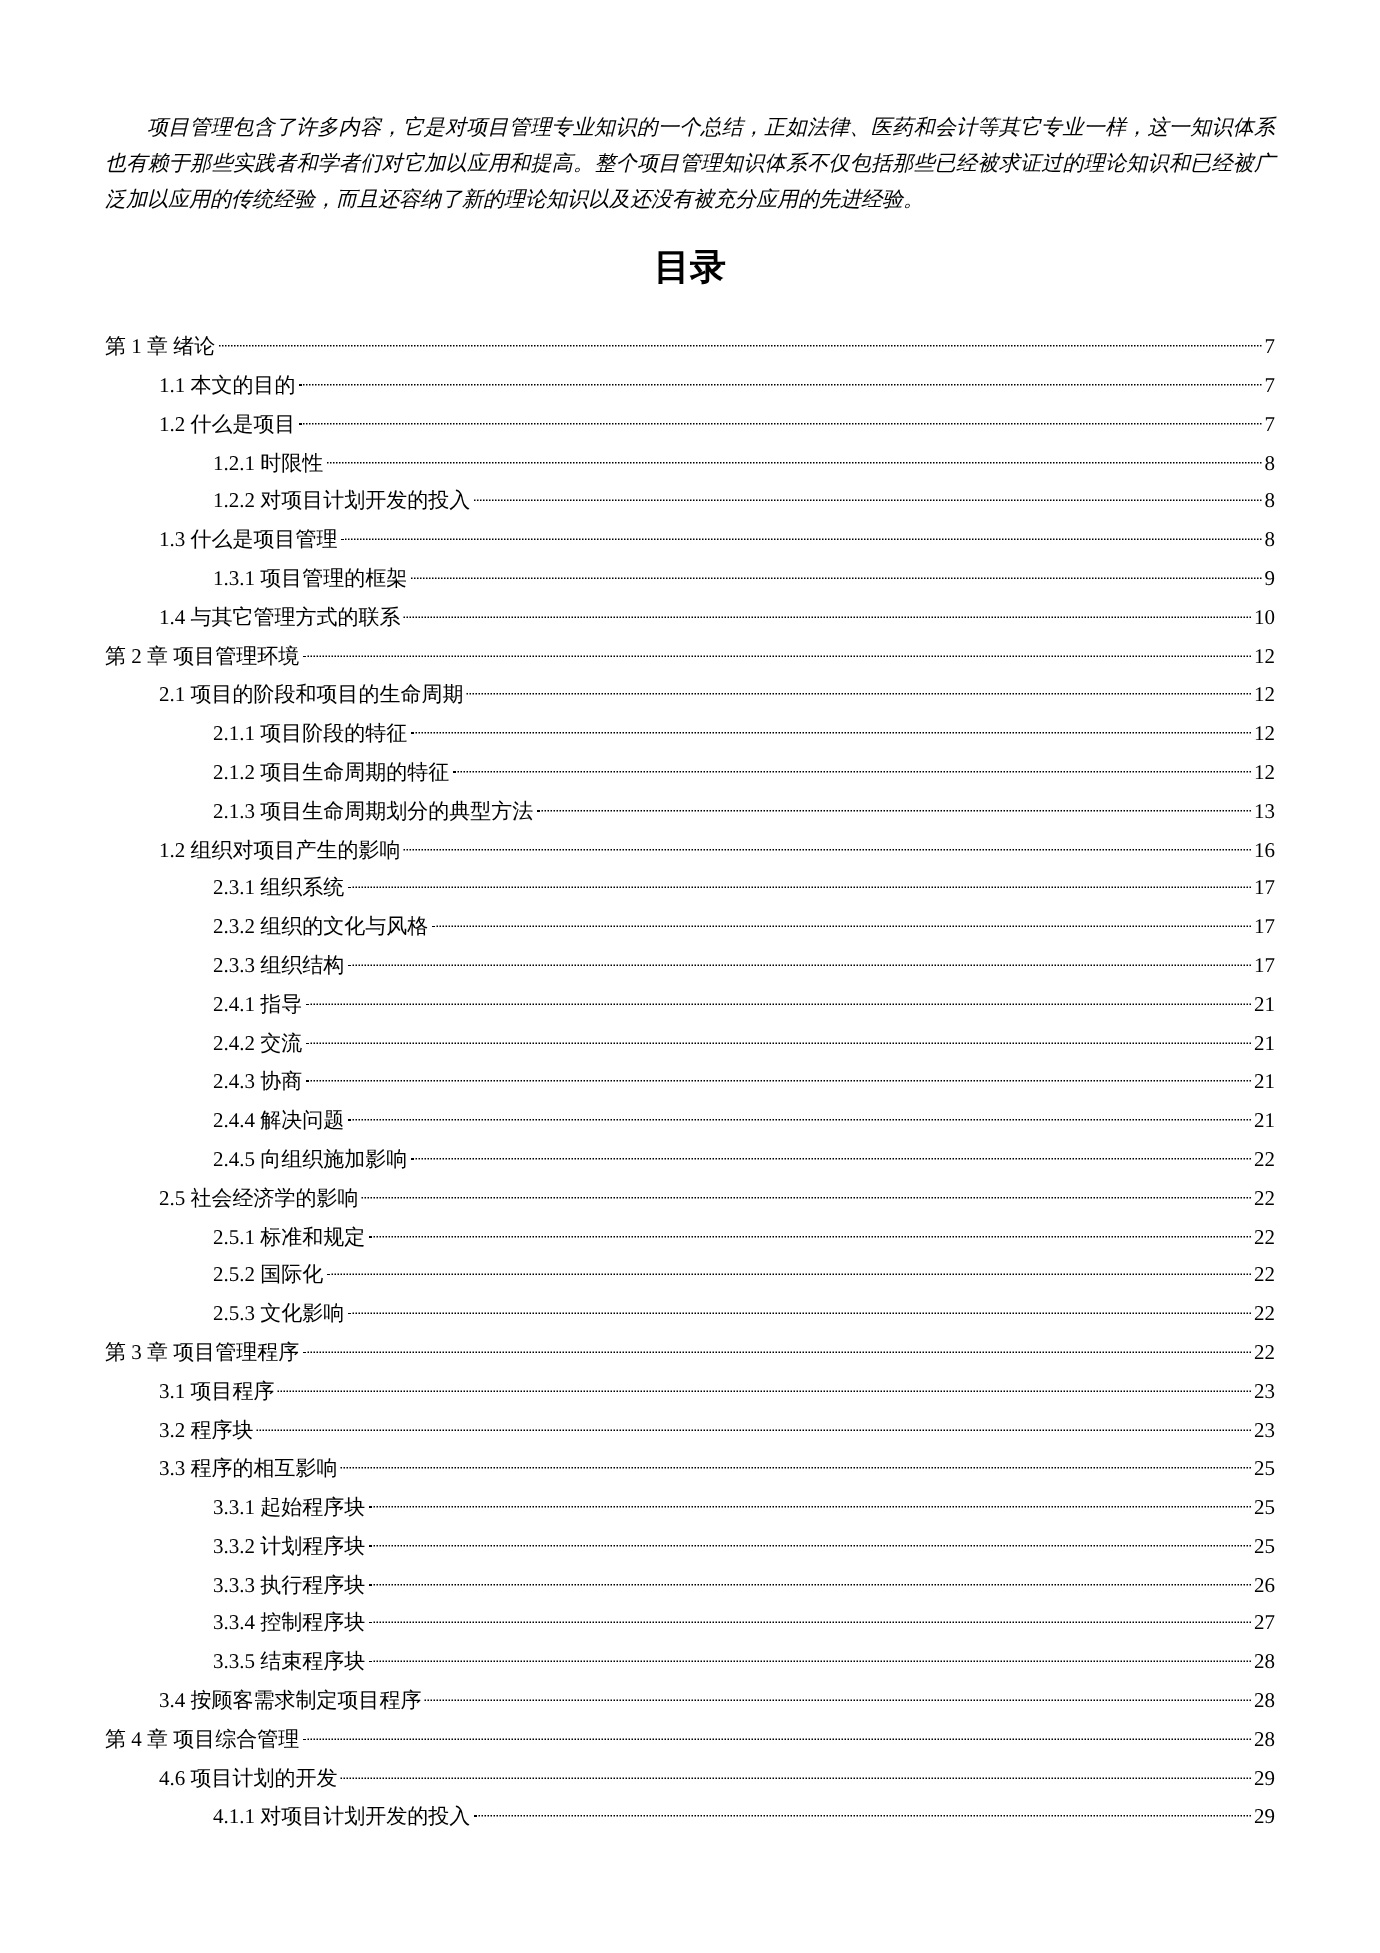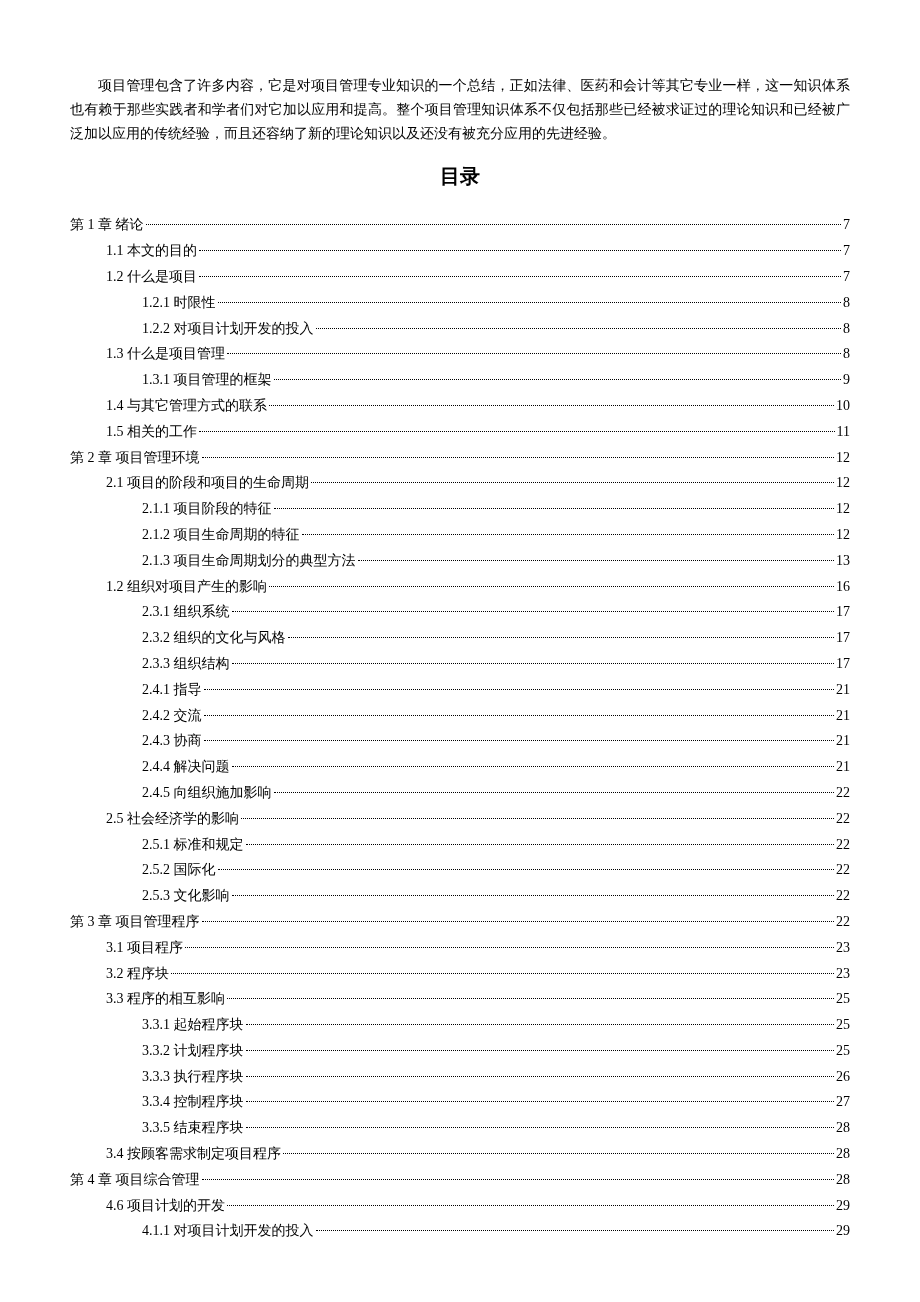--- a/index.html
+++ b/index.html
@@ -9,24 +9,25 @@
     color: #000;
     background: #fff;
     margin: 0;
     padding: 60px 70px;
     width: 920px;
     box-sizing: border-box;
   }
   .intro {
     text-indent: 2em;
     text-align: justify;
+    font-style: italic;
   }
   .toc-title {
     text-align: center;
-    font-size: 20px;
+    font-size: 24px;
     font-weight: bold;
     margin: 10px 0 20px 0;
   }
   .toc-row {
     display: flex;
     align-items: baseline;
     white-space: nowrap;
     margin: 2px 0;
   }
   .toc-label {
@@ -88,25 +89,20 @@
     <div class="toc-row lvl-2">
       <span class="toc-label">1.3.1 项目管理的框架</span>
       <span class="dots"></span>
       <span class="page">9</span>
     </div>
     <div class="toc-row lvl-1">
       <span class="toc-label">1.4 与其它管理方式的联系</span>
       <span class="dots"></span>
       <span class="page">10</span>
     </div>
-    <div class="toc-row lvl-1">
-      <span class="toc-label">1.5 相关的工作</span>
-      <span class="dots"></span>
-      <span class="page">11</span>
-    </div>
     <div class="toc-row lvl-0">
       <span class="toc-label">第 2 章 项目管理环境</span>
       <span class="dots"></span>
       <span class="page">12</span>
     </div>
     <div class="toc-row lvl-1">
       <span class="toc-label">2.1 项目的阶段和项目的生命周期</span>
       <span class="dots"></span>
       <span class="page">12</span>
     </div>

